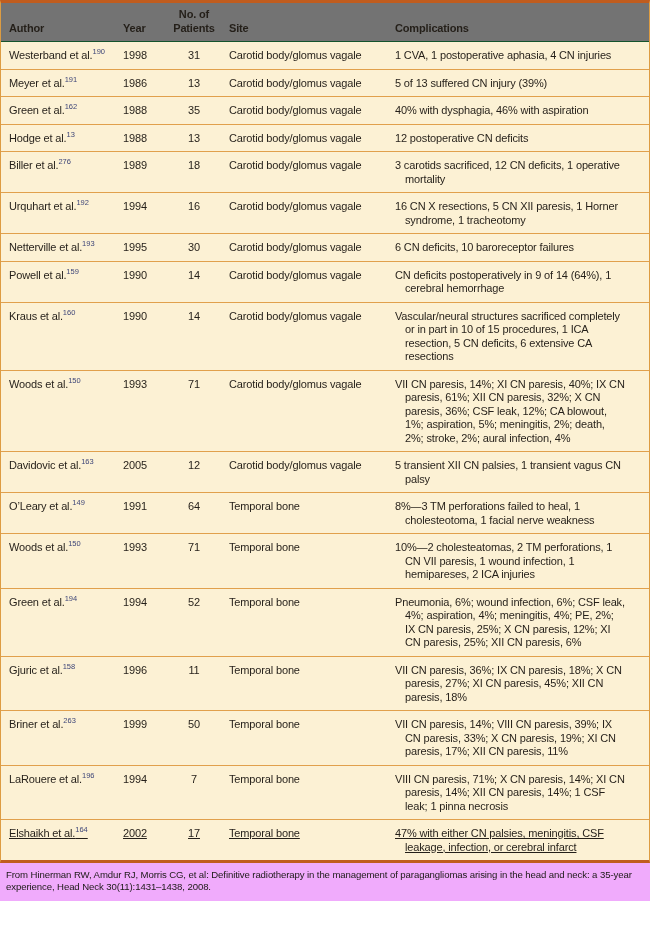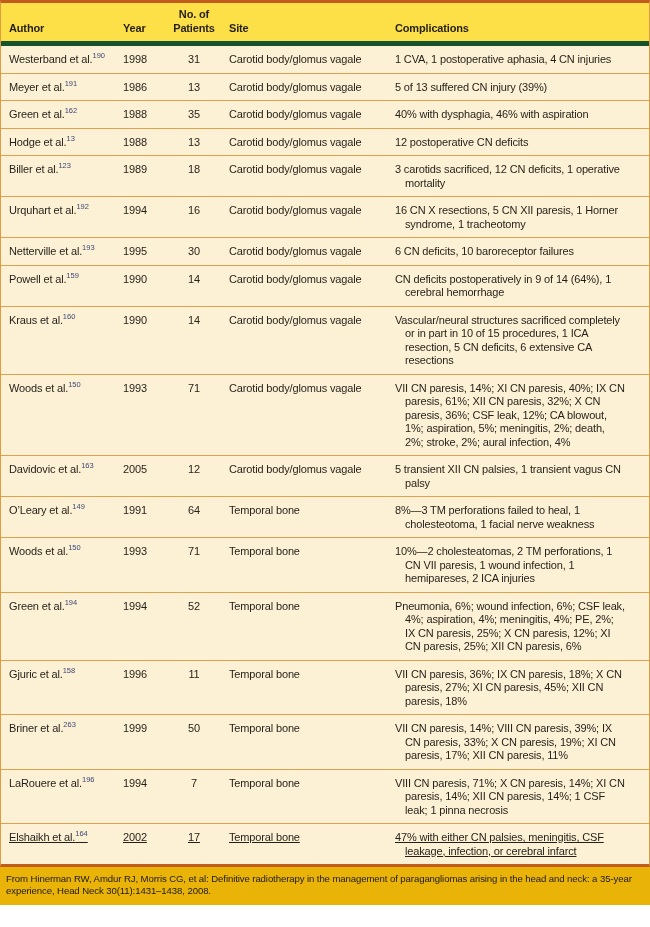--- a/index.html
+++ b/index.html
@@ -18,26 +18,26 @@
   }
   table {
     width:100%;
     border-collapse:collapse;
     table-layout:fixed;
     font-size:11px;
     line-height:13.5px;
     letter-spacing:-0.15px;
   }
   thead th {
-    background:#fde047;
+    background:#737373;
     font-weight:bold;
     text-align:left;
     vertical-align:bottom;
     padding:5px 4px 6px 4px;
-    border-bottom:5px solid #14532d;
+    border-bottom:1px solid #14532d;
   }
   th.col-author { width:106px; padding-left:8px; }
   th.col-year { width:36px; }
   th.col-patients { width:54px; text-align:center; white-space:pre-line; }
   th.col-site { width:158px; }
   th.col-comp { width:auto; padding-right:6px; }
   tbody td {
     vertical-align:top;
     padding:7px 4px 6px 4px;
     border-bottom:1px solid #e1a04c;
@@ -58,21 +58,21 @@
     line-height:0;
     vertical-align:super;
     letter-spacing:0;
   }
   .footnote {
     padding:6px 8px 8px 6px;
     font-size:9.6px;
     line-height:12px;
     color:#1c1a17;
     letter-spacing:-0.1px;
-    background:#eab308;
+    background:#f0abfc;
   }
   .footnote p { margin:0; }
   .footnote i { font-style:italic; }
 </style>
 </head>
 <body>
 
 <div class="table-frame">
   <table>
     <thead>
@@ -108,21 +108,21 @@
           <td class="cell-comp">40% with dysphagia, 46% with aspiration</td>
         </tr>
         <tr>
           <td class="cell-author"><span>Hodge et al.</span><sup class="ref">13</sup></td>
           <td class="cell-year">1988</td>
           <td class="cell-patients">13</td>
           <td class="cell-site">Carotid body/glomus vagale</td>
           <td class="cell-comp">12 postoperative CN deficits</td>
         </tr>
         <tr>
-          <td class="cell-author"><span>Biller et al.</span><sup class="ref">123</sup></td>
+          <td class="cell-author"><span>Biller et al.</span><sup class="ref">276</sup></td>
           <td class="cell-year">1989</td>
           <td class="cell-patients">18</td>
           <td class="cell-site">Carotid body/glomus vagale</td>
           <td class="cell-comp">3 carotids sacrificed, 12 CN deficits, 1 operative mortality</td>
         </tr>
         <tr>
           <td class="cell-author"><span>Urquhart et al.</span><sup class="ref">192</sup></td>
           <td class="cell-year">1994</td>
           <td class="cell-patients">16</td>
           <td class="cell-site">Carotid body/glomus vagale</td>

